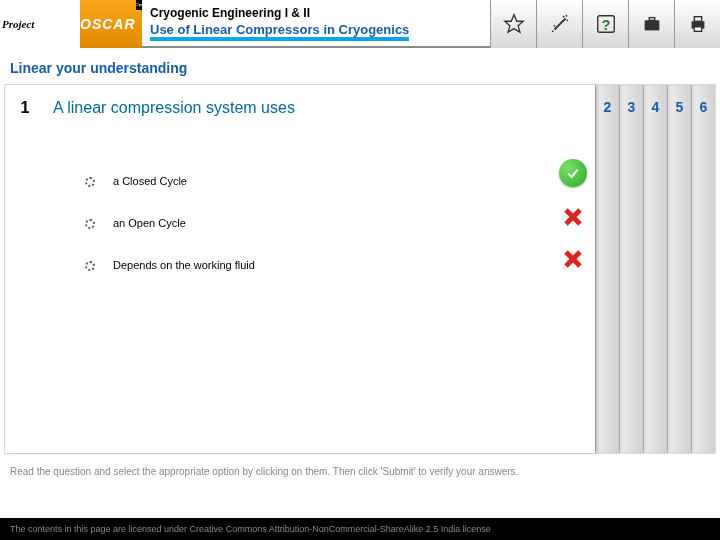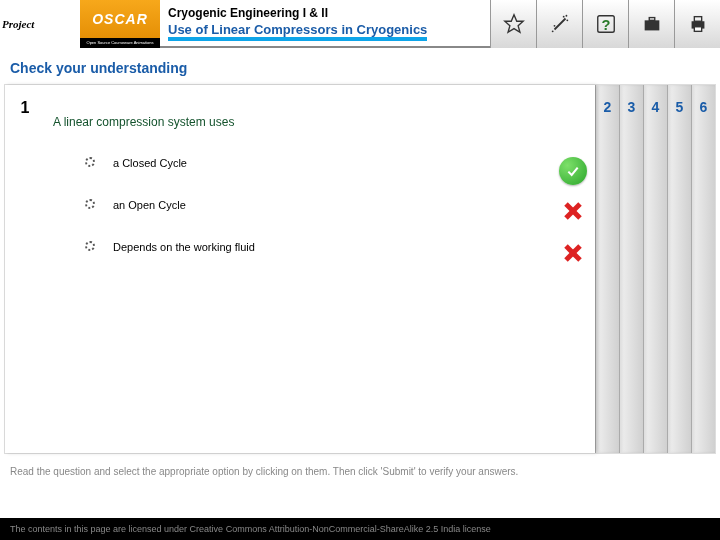--- a/index.html
+++ b/index.html
@@ -2,42 +2,42 @@
 <html><head>
 <meta charset="utf-8">
 <style>
   * { box-sizing: border-box; margin: 0; padding: 0; }
   body { font-family: Verdana, Arial, sans-serif; width: 720px; height: 540px; background: #fff; position: relative; overflow: hidden; }
   
   .header { display: flex; height: 48px; border-bottom: 2px solid #888; }
   .logo-area { display: flex; height: 48px; }
   .logo-project { width: 80px; height: 48px; background: #fff; display: flex; flex-direction: column; justify-content: center; padding-left: 2px; }
   .logo-project-text { font-size: 11px; font-weight: bold; color: #000; font-family: Georgia, serif; font-style: italic; }
-  .logo-oscar { width: 80px; height: 48px; background: linear-gradient(#f7a81b, #e08900); display: flex; flex-direction: column; }
+  .logo-oscar { width: 62px; height: 48px; background: linear-gradient(#f7a81b, #e08900); display: flex; flex-direction: row; }
   .logo-oscar-main { flex: 1; display: flex; align-items: center; justify-content: center; font-size: 14px; font-weight: bold; font-style: italic; color: #fff; letter-spacing: 1px; }
   .logo-oscar-sub { height: 10px; background: #000; color: #fff; font-size: 4px; text-align: center; overflow: hidden; line-height: 10px; }
   
   .title-area { flex: 1; padding: 16px 8px; display: flex; flex-direction: column; justify-content: center; }
   .course-title { font-size: 12px; font-weight: bold; color: #000; }
   .lesson-title { font-size: 13px; font-weight: bold; color: #1a5ca8; border-bottom: 4px solid #0ea5e9; display: inline-block; margin-top: 2px; }
   
   .toolbar { display: flex; height: 48px; }
   .tool-btn { width: 46px; height: 48px; background: linear-gradient(#fff, #d8d8d8); border-left: 1px solid #999; display: flex; align-items: center; justify-content: center; }
   .tool-btn svg { width: 22px; height: 22px; }
   
   .section-title { font-size: 14px; font-weight: bold; color: #1a5ca8; padding: 12px 10px 8px; }
   
   .quiz-area { display: flex; height: 370px; border: 1px solid #ddd; margin: 0 4px; position: relative; }
   .q-panel { flex: 1; display: flex; padding: 0; background: #fff; box-shadow: 2px 0 4px rgba(0,0,0,0.15); position: relative; z-index: 10; }
   .q-num-col { width: 40px; padding-top: 14px; text-align: center; }
   .q-num { font-size: 16px; font-weight: bold; color: #000; }
   .q-body { flex: 1; padding: 14px 0 0 8px; }
-  .q-text { font-size: 12px; color: #14532d; margin-bottom: 28px; margin-top: 16px; }
+  .q-text { font-size: 16px; color: #0369a1; margin-bottom: 28px; }
   .options { padding-left: 32px; }
-  .opt-row { display: flex; align-items: flex-start; height: 42px; }
+  .opt-row { display: flex; align-items: flex-end; height: 42px; }
   .radio { width: 10px; height: 10px; border: 2px dotted #555; border-radius: 50%; margin-right: 18px; flex-shrink: 0; }
   .opt-text { font-size: 11px; color: #000; flex: 1; }
   .mark-col { width: 44px; display: flex; align-items: center; justify-content: center; }
   
   .side-tabs { display: flex; }
   .side-tab { width: 24px; background: linear-gradient(90deg, #f0f0f0, #d0d0d0); border-left: 1px solid #aaa; text-align: center; padding-top: 14px; font-size: 14px; font-weight: bold; color: #1a5ca8; box-shadow: inset 2px 0 3px rgba(0,0,0,0.08); }
   
   .instruction { font-size: 10px; color: #888; padding: 12px 10px 8px; }
   .license { font-size: 9px; color: #888; background: #000000; padding: 6px 10px; position: absolute; bottom: 0; left: 0; right: 0; }
   
@@ -93,21 +93,21 @@
     <div class="tool-btn">
         <svg viewBox="0 0 24 24">
           <rect x="5" y="9" width="14" height="8" fill="#333"></rect>
           <rect x="8" y="4" width="8" height="5" fill="none" stroke="#333" stroke-width="1.5"></rect>
           <rect x="8" y="15" width="8" height="5" fill="#fff" stroke="#333" stroke-width="1.5"></rect>
         </svg>
       </div>
   </div>
 </div>
 
-<div class="section-title">Check your understanding</div>
+<div class="section-title">Linear your understanding</div>
 
 <div class="quiz-area">
   <div class="q-panel">
     <div class="q-num-col">
       <div class="q-num">1</div>
     </div>
     <div class="q-body">
       <div class="q-text">A linear compression system uses</div>
       <div class="options">
         <div class="opt-row">

